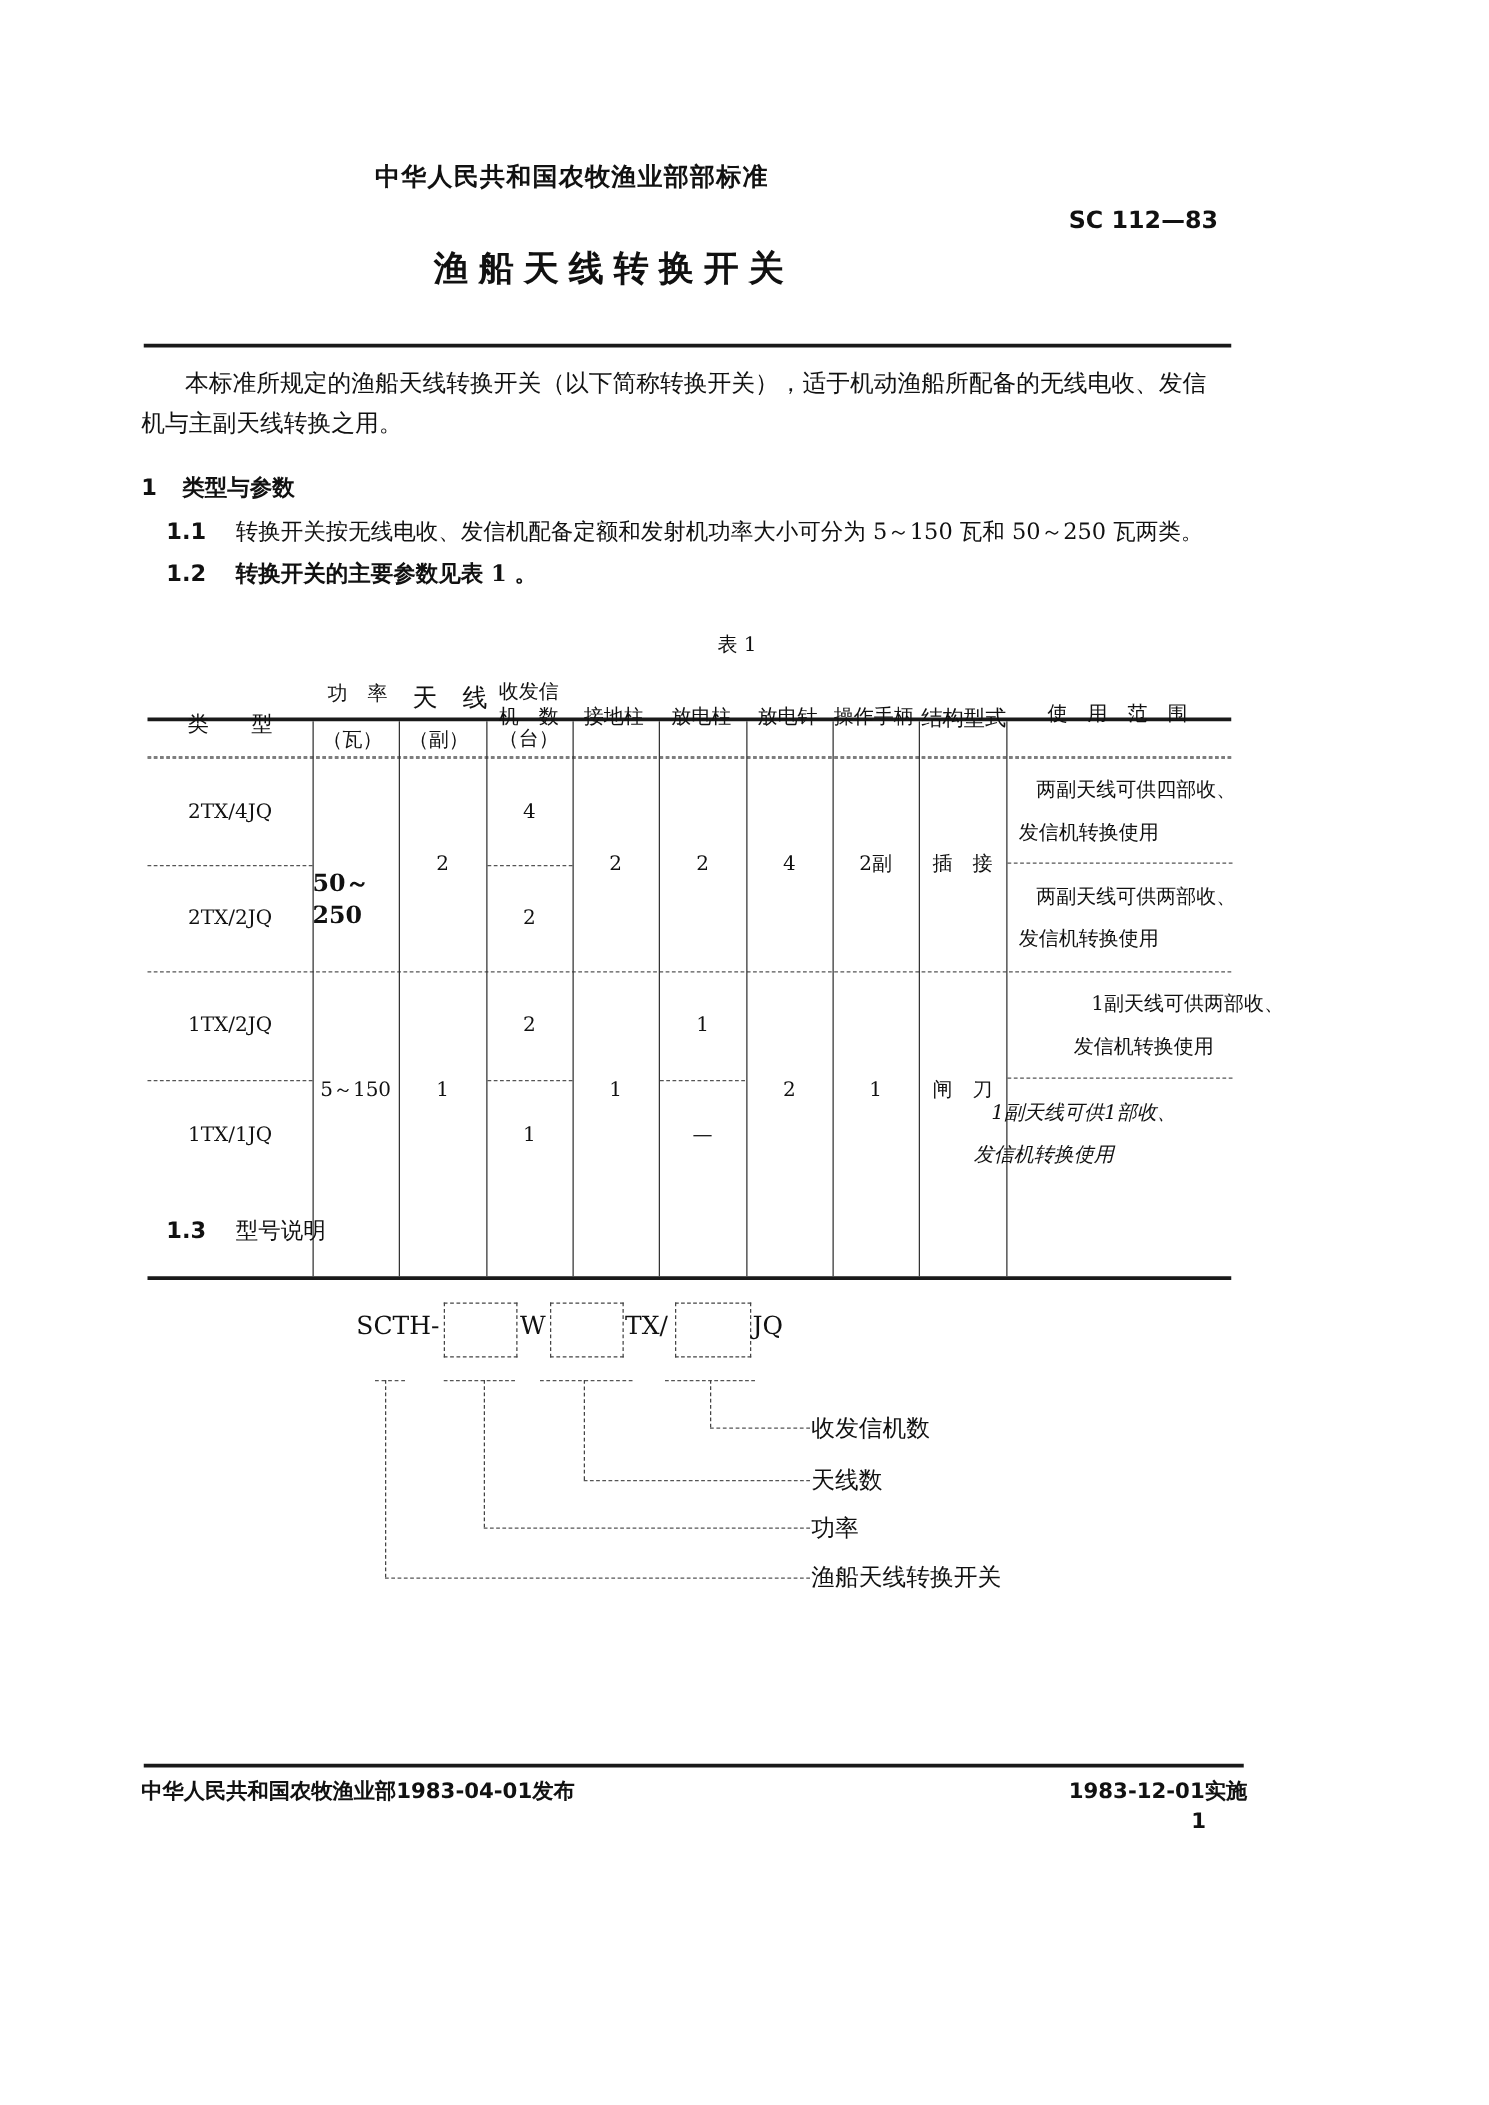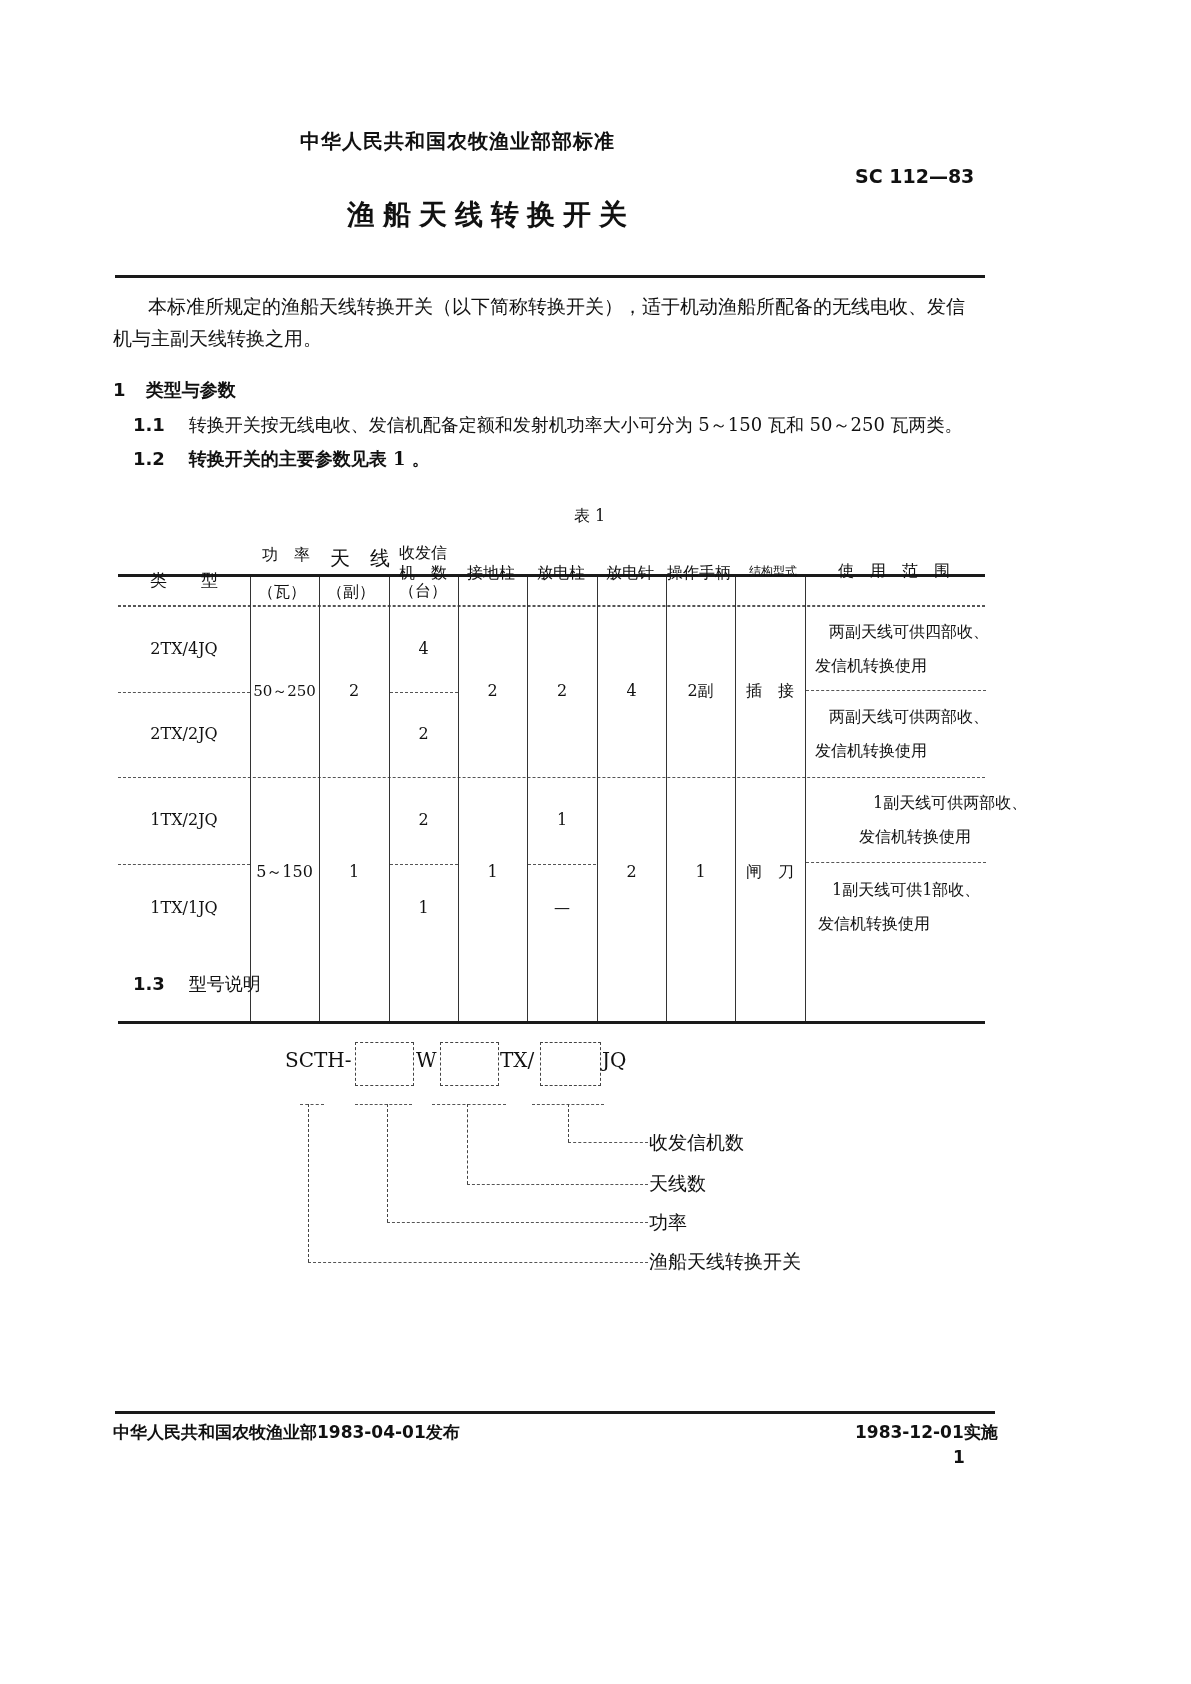--- a/index.html
+++ b/index.html
@@ -83,30 +83,30 @@
 <div class="abs hdr" style="left:258px; top:582px; font-size:16px;">（瓦）</div>
 <div class="abs hdr" style="left:330px; top:545px; font-size:20px;">天　线</div>
 <div class="abs hdr" style="left:327px; top:582px; font-size:16px;">（副）</div>
 <div class="abs hdr" style="left:399px; top:543px; font-size:16px;">收发信</div>
 <div class="abs hdr" style="left:399px; top:563px; font-size:16px;">机　数</div>
 <div class="abs hdr" style="left:399px; top:581px; font-size:16px;">（台）</div>
 <div class="abs hdr" style="left:467px; top:563px; font-size:16px;">接地柱</div>
 <div class="abs hdr" style="left:537px; top:563px; font-size:16px;">放电柱</div>
 <div class="abs hdr" style="left:606px; top:563px; font-size:16px;">放电针</div>
 <div class="abs hdr" style="left:667px; top:563px; font-size:16px;">操作手柄</div>
-<div class="abs hdr" style="left:737px; top:563px; font-size:12px;margin-left:12px;">结构型式</div>
+<div class="abs hdr" style="left:737px; top:563px; font-size:17px;">结构型式</div>
 <div class="abs hdr" style="left:838px; top:561px; font-size:16px;">使　用　范　围</div>
 
 <style>
   
 </style>
 
 <div class="cell" style="left:118px; top:606px; width:132px; height:86px; font-size:16px;">2TX/4JQ</div>
 <div class="cell" style="left:118px; top:692px; width:132px; height:85px; font-size:16px;">2TX/2JQ</div>
-<div class="cell" style="left:250px; top:606px; width:69px; height:171px; font-size:15px;">50～250</div>
+<div class="cell" style="left:250px; top:634px; width:69px; height:171px; font-size:19px;font-weight:bold;">50～250</div>
 <div class="cell" style="left:319px; top:606px; width:70px; height:171px;">2</div>
 <div class="cell" style="left:389px; top:606px; width:69px; height:86px;">4</div>
 <div class="cell" style="left:389px; top:692px; width:69px; height:85px;">2</div>
 <div class="cell" style="left:458px; top:606px; width:69px; height:171px;">2</div>
 <div class="cell" style="left:527px; top:606px; width:70px; height:171px;">2</div>
 <div class="cell" style="left:597px; top:606px; width:69px; height:171px;">4</div>
 <div class="cell" style="left:666px; top:606px; width:69px; height:171px;">2副</div>
 <div class="cell" style="left:735px; top:606px; width:70px; height:171px;">插　接</div>
 <div class="usage" style="left:815px; top:615px;">
   <span class="l1">两副天线可供四部收、</span>
@@ -126,21 +126,21 @@
 <div class="cell" style="left:458px; top:777px; width:69px; height:190px;">1</div>
 <div class="cell" style="left:527px; top:777px; width:70px; height:87px;">1</div>
 <div class="cell" style="left:527px; top:864px; width:70px; height:88px;">—</div>
 <div class="cell" style="left:597px; top:777px; width:69px; height:190px;">2</div>
 <div class="cell" style="left:666px; top:777px; width:69px; height:190px;">1</div>
 <div class="cell" style="left:735px; top:777px; width:70px; height:190px;">闸　刀</div>
 <div class="usage" style="left:859px; top:786px;">
   <span class="l1">1副天线可供两部收、</span>
   <span>发信机转换使用</span>
 </div>
-<div class="usage" style="left:818px; top:873px;">
+<div class="usage" style="left:779px; top:873px;font-style:italic;">
   <span class="l1">1副天线可供1部收、</span>
   <span>发信机转换使用</span>
 </div>
 
 <div class="abs" style="left:133px; top:972px; font-size:18px;">
   <span class="bold-sans">1.3</span>
   <span style="margin-left:18px;">型号说明</span>
 </div>
 
 <div>

